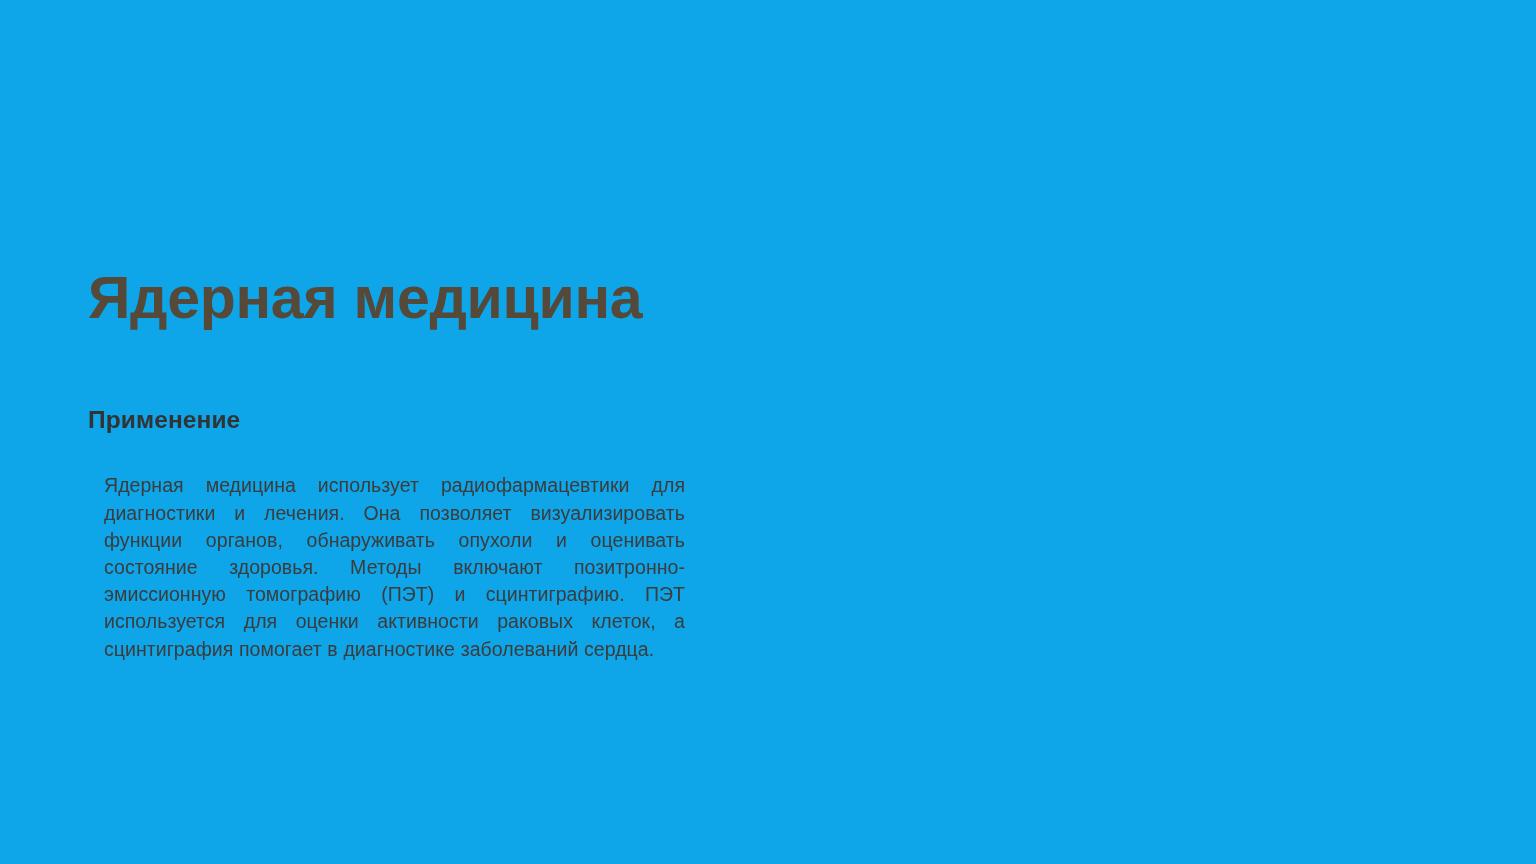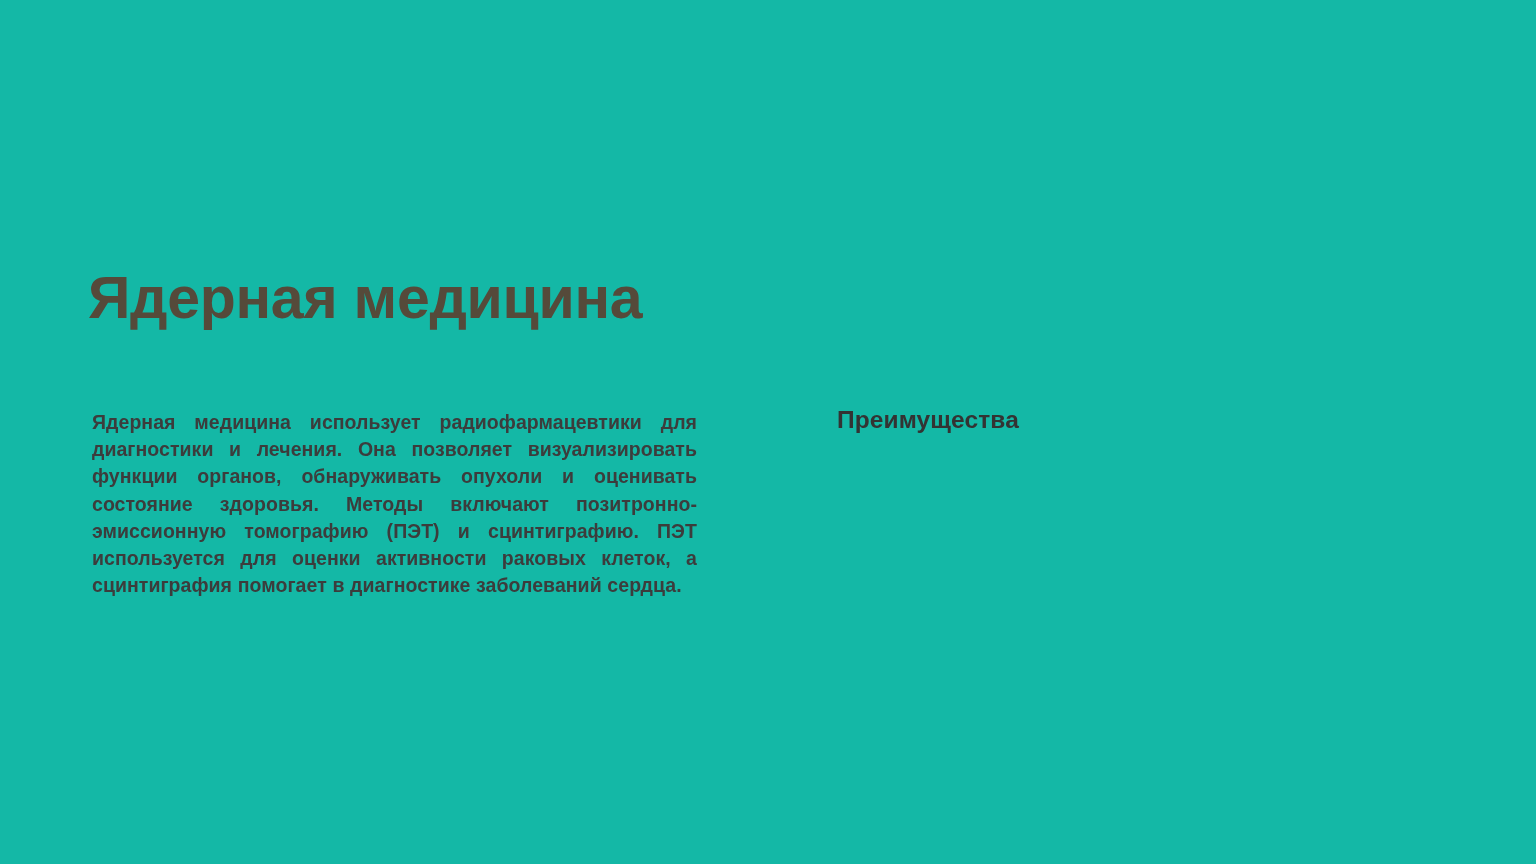--- a/index.html
+++ b/index.html
@@ -14,21 +14,21 @@
     background: #fdfcf8;
     font-family: "Liberation Sans", "DejaVu Sans", sans-serif;
     -webkit-font-smoothing: antialiased;
     overflow: hidden;
   }
 
   .slide {
     position: relative;
     width: 1536px;
     height: 864px;
-    background: #14b8a6;
+    background: #0ea5e9;
     box-sizing: border-box;
   }
 
   .slide-title {
     position: absolute;
     left: 88px;
     top: 268px;
     margin: 0;
     font-size: 59px;
     font-weight: bold;
@@ -57,43 +57,43 @@
   .column-heading {
     margin: 0 0 38px 0;
     font-size: 24.5px;
     font-weight: bold;
     line-height: 1.2;
     color: #333333;
     letter-spacing: 0.1px;
   }
 
   .column-body {
-    margin: 4px;
+    margin: 16px;
     font-size: 19.5px;
-    font-weight: bold;
+    font-weight: normal;
     line-height: 27.2px;
     color: #3c3c3c;
     text-align: justify;
     letter-spacing: 0.05px;
     word-spacing: 0.2px;
     hyphens: none;
   }
 </style>
 </head>
 <body>
 
 <div class="slide">
 
   <h1 class="slide-title">Ядерная медицина</h1>
 
   <div class="columns">
 
     <section class="column">
+      <h2 class="column-heading">Применение</h2>
       <p class="column-body">Ядерная медицина использует радиофармацевтики для диагностики и лечения. Она позволяет визуализировать функции органов, обнаруживать опухоли и оценивать состояние здоровья. Методы включают позитронно-эмиссионную томографию (ПЭТ) и сцинтиграфию. ПЭТ используется для оценки активности раковых клеток, а сцинтиграфия помогает в диагностике заболеваний сердца.</p>
     </section>
 
     <section class="column">
-      <h2 class="column-heading">Преимущества</h2>
     </section>
 
   </div>
 
 </div>
 
 </body></html>

